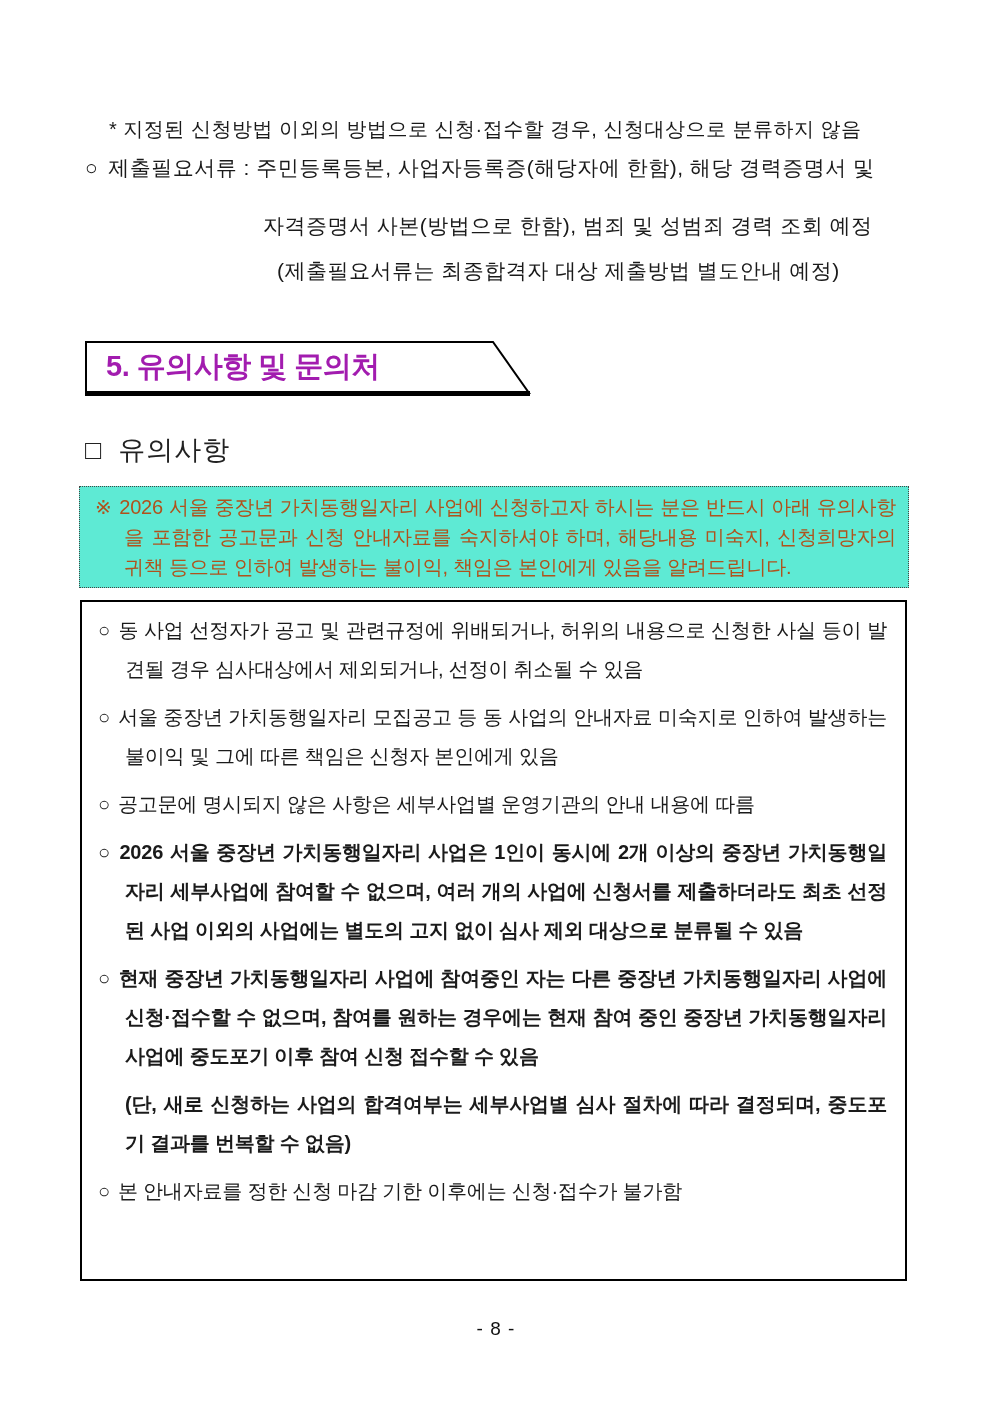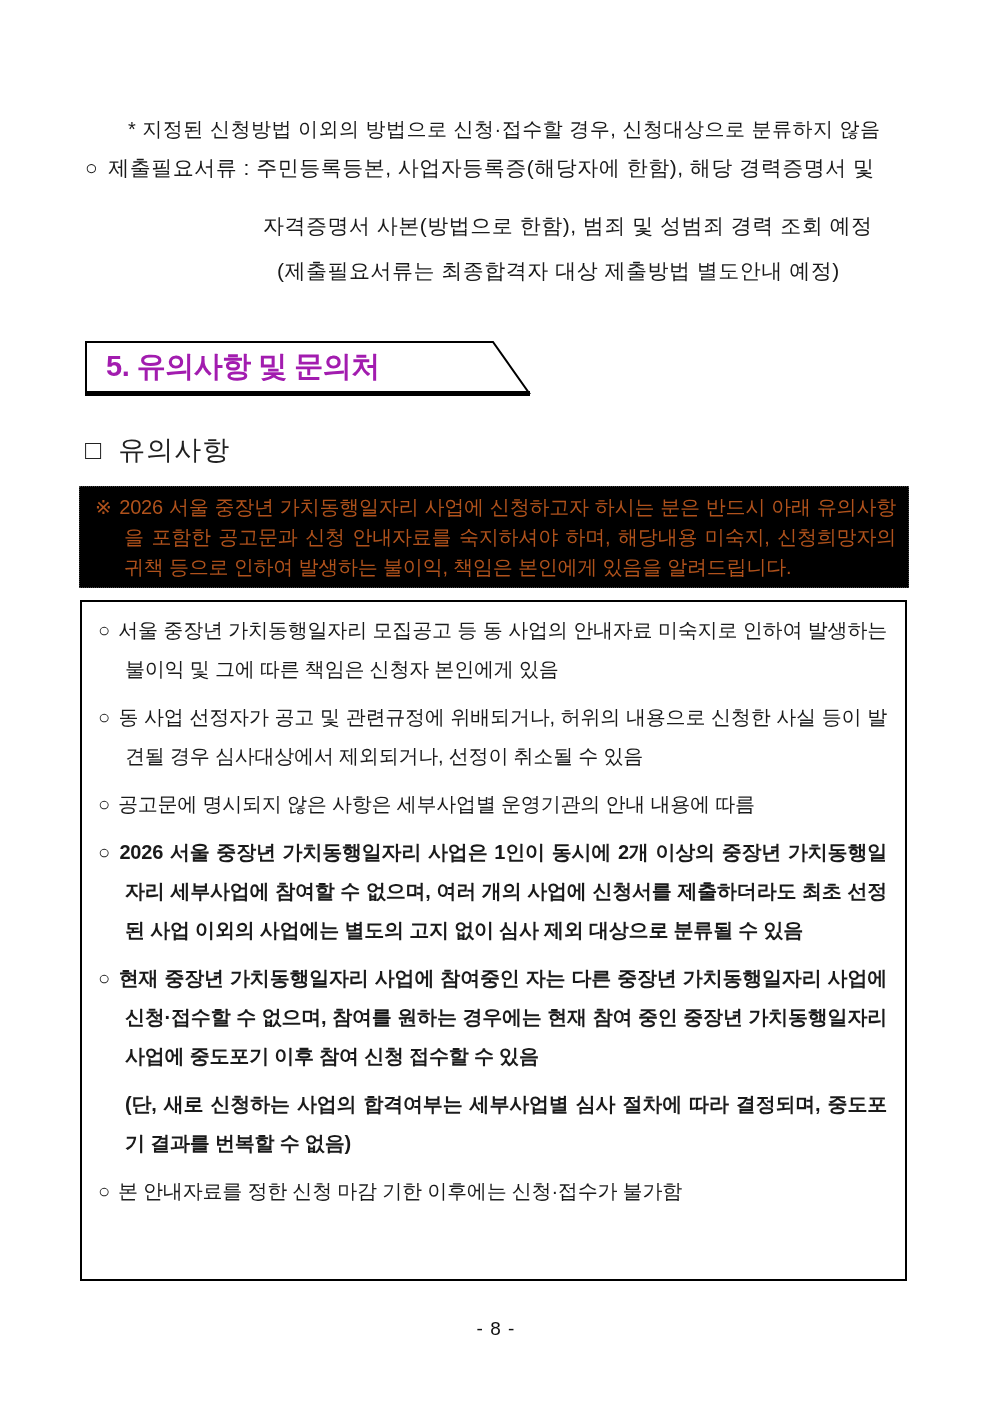--- a/index.html
+++ b/index.html
@@ -10,21 +10,21 @@
     height: 1403px;
     background: #ffffff;
     overflow: hidden;
     font-family: "Liberation Sans", "DejaVu Sans", sans-serif;
     color: #1a1a1a;
   }
 
   
   .top-note {
     position: absolute;
-    left: 128px; top: 116px;
+    left: 109px; top: 116px;
     font-size: 20px;
     white-space: nowrap;
     letter-spacing: 0.5px;
   }
   .docs-line1 {
     position: absolute;
     left: 85px; top: 154px;
     font-size: 21px;
     white-space: nowrap;
     letter-spacing: 0.5px;
@@ -155,34 +155,34 @@
       <line x1="0" y1="53.5" x2="445" y2="53.5" stroke="#000000" stroke-width="5"></line>
     </svg>
     <div class="hdr-text">5. 유의사항 및 문의처</div>
   </div>
 
   <div class="subsection">
     <span>□</span>
     <span>유의사항</span>
   </div>
 
-  <div class="notice-box" style="background: #000000;">
+  <div class="notice-box" style="background: #5eead4;">
     <p style="color: rgb(176, 82, 28);">
       <span class="mk">※</span><span>2026 서울 중장년 가치동행일자리 사업에 신청하고자 하시는 분은 반드시 아래 유의사항을 포함한 공고문과 신청 안내자료를 숙지하셔야 하며, 해당내용 미숙지, 신청희망자의 귀책 등으로 인하여 발생하는 불이익, 책임은 본인에게 있음을 알려드립니다.</span>
     </p>
   </div>
 
   <div class="content-box">
 
     <p class="bullet">
+      <span class="mk">○</span><span>동 사업 선정자가 공고 및 관련규정에 위배되거나, 허위의 내용으로 신청한 사실 등이 발견될 경우 심사대상에서 제외되거나, 선정이 취소될 수 있음</span>
+    </p>
+
+    <p class="bullet">
       <span class="mk">○</span><span>서울 중장년 가치동행일자리 모집공고 등 동 사업의 안내자료 미숙지로 인하여 발생하는 불이익 및 그에 따른 책임은 신청자 본인에게 있음</span>
-    </p>
-
-    <p class="bullet">
-      <span class="mk">○</span><span>동 사업 선정자가 공고 및 관련규정에 위배되거나, 허위의 내용으로 신청한 사실 등이 발견될 경우 심사대상에서 제외되거나, 선정이 취소될 수 있음</span>
     </p>
 
     <p class="bullet">
       <span class="mk">○</span><span>공고문에 명시되지 않은 사항은 세부사업별 운영기관의 안내 내용에 따름</span>
     </p>
 
     <p class="bullet bold">
       <span class="mk">○</span><span>2026 서울 중장년 가치동행일자리 사업은 1인이 동시에 2개 이상의 중장년 가치동행일자리 세부사업에 참여할 수 없으며, 여러 개의 사업에 신청서를 제출하더라도 최초 선정된 사업 이외의 사업에는 별도의 고지 없이 심사 제외 대상으로 분류될 수 있음</span>
     </p>
 

